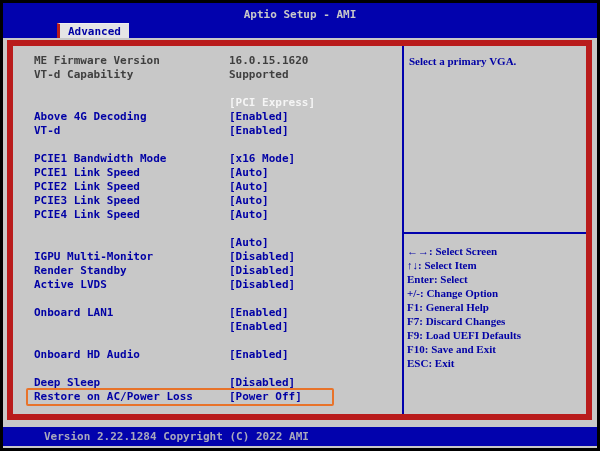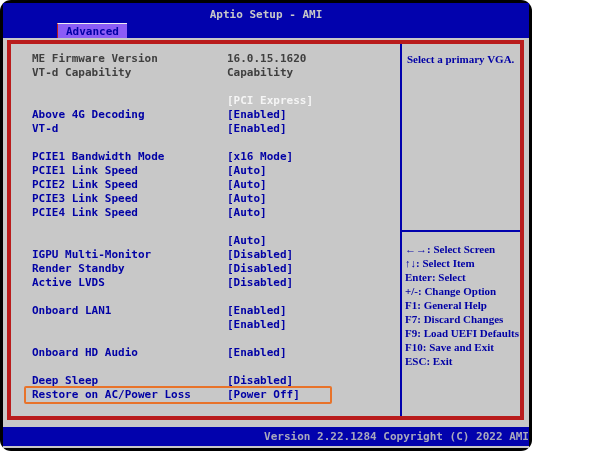--- a/index.html
+++ b/index.html
@@ -5,23 +5,22 @@
   * { margin: 0; padding: 0; box-sizing: border-box; }
   html, body { width: 600px; height: 451px; overflow: hidden; }
   body {
     font-family: "DejaVu Sans Mono", "Liberation Mono", monospace;
     font-size: 11px;
     font-weight: bold;
     line-height: 14px;
   }
   .screen {
     position: relative;
-    width: 532px; height: 451px;
+    width: 600px; height: 451px;
     background: #000000;
-    border-radius: 11px;
   }
   .inner {
     position: absolute;
     inset: 3px;
     background: #c8c8c8;
   }
   
   .header {
     position: absolute;
     top: 0; left: 0; right: 0;
@@ -32,31 +31,31 @@
     text-align: center;
     padding-top: 5px;
     color: #c9c9c9;
   }
   .tab {
     position: absolute;
     left: 54px; bottom: 0;
     height: 15px;
     line-height: 15px;
     padding: 0 8px;
-    background: #8b5cf6;
+    background: #e5e5e5;
     color: #0101a5;
-    border-left: 1px solid #b91c1c;
+    border-left: 3px solid #b91c1c;
     border-top: 1px solid #efefef;
   }
   
   .main-box {
     position: absolute;
     top: 37px; left: 4px; right: 5px;
     height: 380px;
-    border: 4px solid #b91c1c;
+    border: 6px solid #b91c1c;
   }
   .left-pane {
     position: absolute;
     left: 0; top: 0; bottom: 0;
     width: 389px;
     padding-top: 8px;
   }
   .v-divider {
     position: absolute;
     left: 389px; top: 0; bottom: 0;
@@ -102,41 +101,41 @@
     position: absolute;
     top: 198px; left: 3px; right: 0;
   }
   .key-line { height: 14px; color: #0101a5; white-space: pre; }
   
   .footer {
     position: absolute;
     top: 424px; left: 0; right: 0;
     height: 19px;
     background: #0202ad;
-    text-align: right;
+    text-align: left;
     line-height: 19px;
     color: #a9a9bd;
     padding-left: 41px;
   }
 </style>
 </head>
 <body>
 
 <div class="screen">
   <div class="inner">
 
     <div class="header">
       <div class="title">Aptio Setup - AMI</div>
       <div class="tab">Advanced</div>
     </div>
 
     <div class="main-box">
       <div class="left-pane" id="left-pane">
           <div class="row info"><span class="label">ME Firmware Version</span><span class="value">16.0.15.1620</span></div>
-          <div class="row info"><span class="label">VT-d Capability</span><span class="value">Capability</span></div>
+          <div class="row info"><span class="label">VT-d Capability</span><span class="value">Supported</span></div>
           <div class="row blank"></div>
           <div class="row selected"><span class="value">[PCI Express]</span></div>
           <div class="row option"><span class="label">Above 4G Decoding</span><span class="value">[Enabled]</span></div>
           <div class="row option"><span class="label">VT-d</span><span class="value">[Enabled]</span></div>
           <div class="row blank"></div>
           <div class="row option"><span class="label">PCIE1 Bandwidth Mode</span><span class="value">[x16 Mode]</span></div>
           <div class="row option"><span class="label">PCIE1 Link Speed</span><span class="value">[Auto]</span></div>
           <div class="row option"><span class="label">PCIE2 Link Speed</span><span class="value">[Auto]</span></div>
           <div class="row option"><span class="label">PCIE3 Link Speed</span><span class="value">[Auto]</span></div>
           <div class="row option"><span class="label">PCIE4 Link Speed</span><span class="value">[Auto]</span></div>

